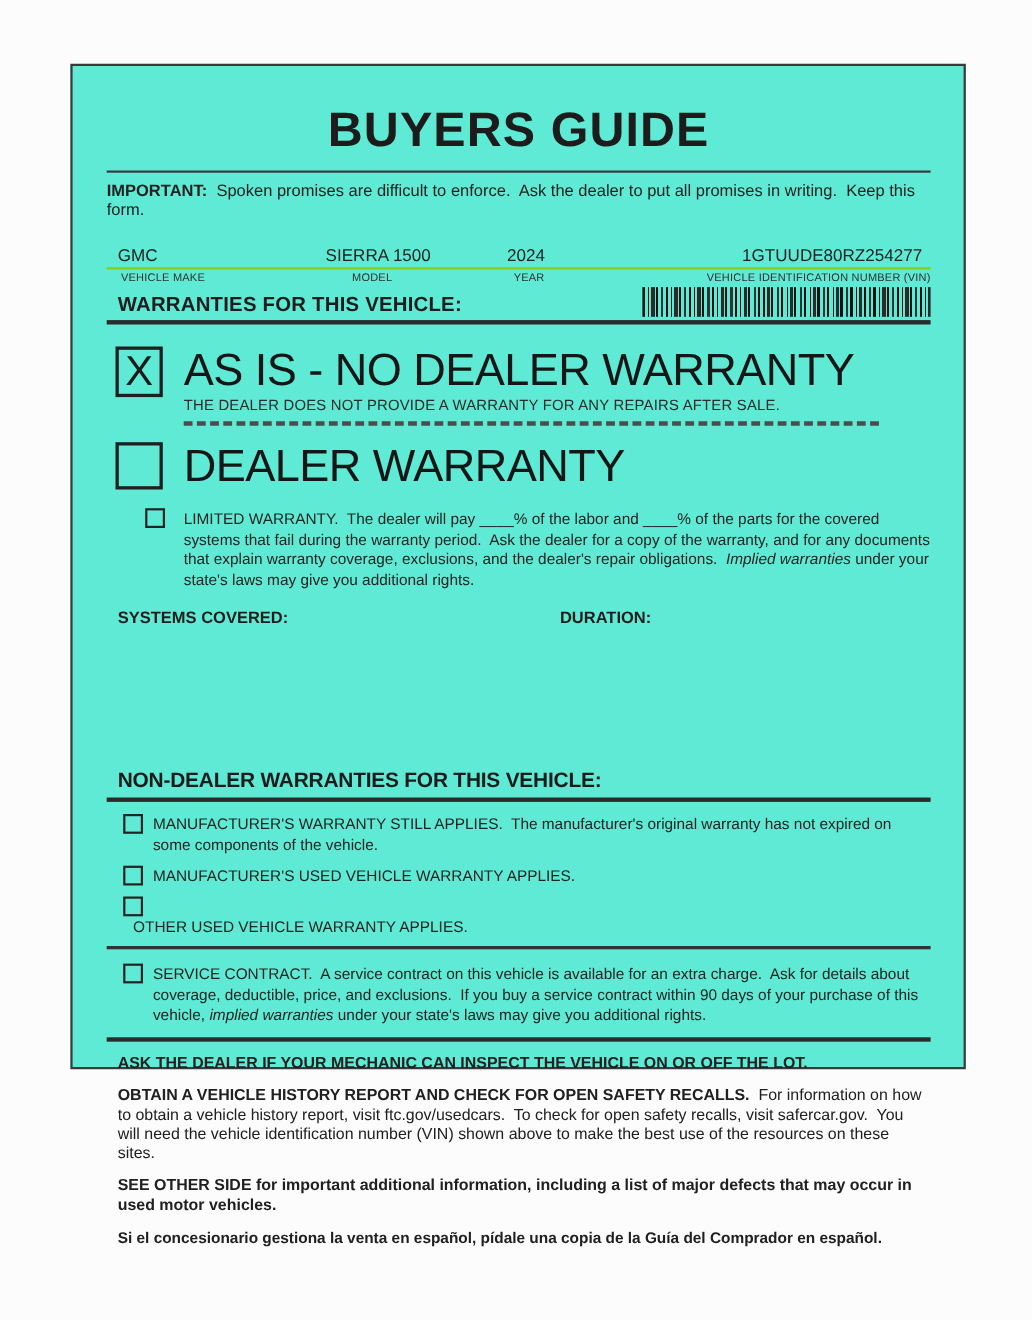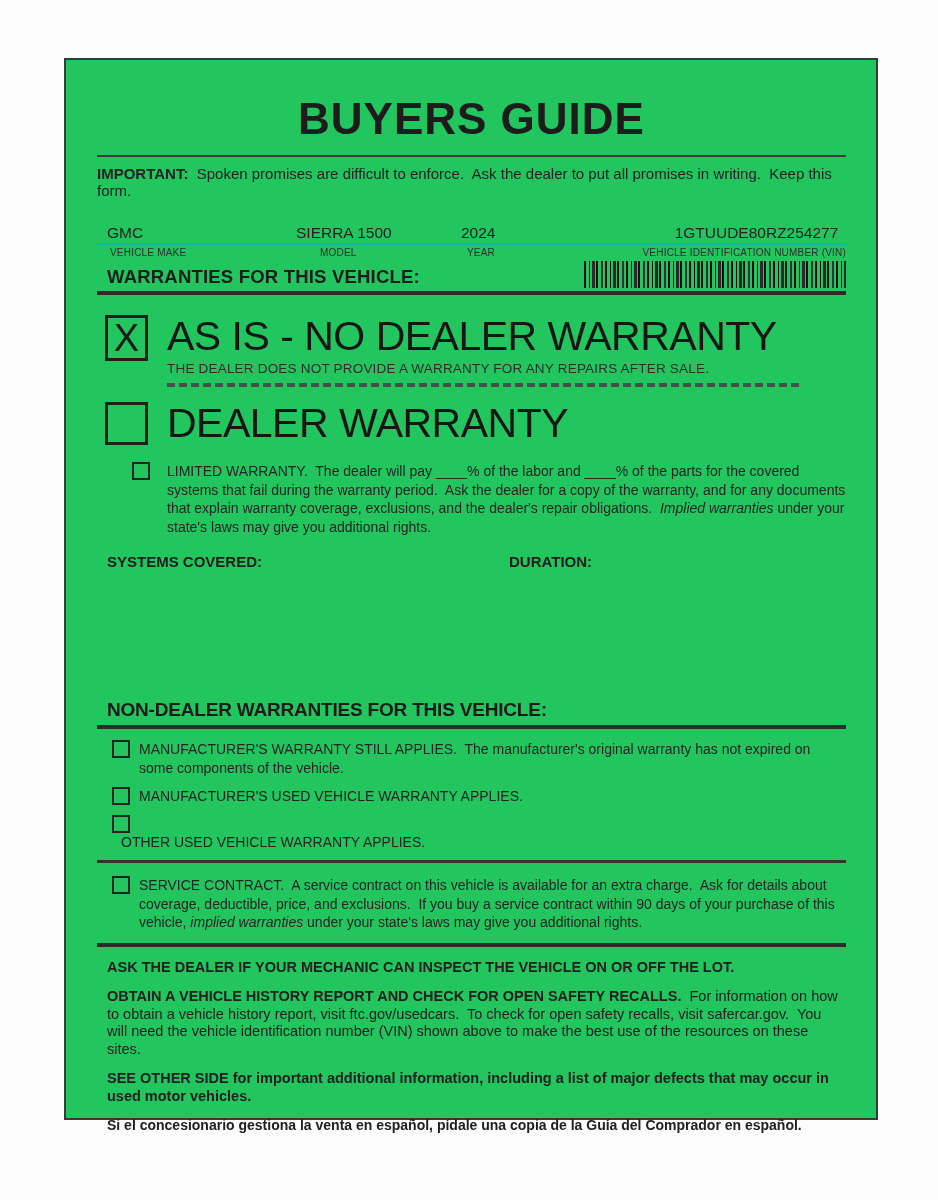--- a/index.html
+++ b/index.html
@@ -1,34 +1,34 @@
 <!DOCTYPE html>
 <html><head>
 <meta charset="utf-8">
 <style>
   * { margin:0; padding:0; box-sizing:border-box; }
   html,body { width:938px; height:1200px; background:#fcfcfc; overflow:hidden;
               font-family:"Liberation Sans", sans-serif; color:#222; }
-  .sheet { position:absolute; left:64px; top:58px; width:814px; height:1062px;
-           background:#22c55e; border:2px solid #3a3a3a; }
+  .sheet { position:absolute; left:64px; top:58px; width:814px; height:914px;
+           background:#5eead4; border:2px solid #3a3a3a; }
   .content { padding:0 30px 0 31px; }
   .pre { white-space:pre-wrap; }
 
   .title { margin-top:36px; text-align:center; font-size:44px; line-height:46px;
            font-weight:bold; letter-spacing:1px; color:#1c1c1c; }
   .rule-thin  { height:2px; background:#3b3b3b; }
   .rule-med   { height:3px; background:#333; }
   .rule-thick { height:4px; background:#2b2b2b; }
   .rule-top { margin-top:13px; }
 
   .important { margin-top:8px; font-size:15px; line-height:17px; }
   .important b { font-weight:bold; }
 
   
-  .veh-row { margin-top:24px; display:flex; border-bottom:2px solid #14b8a6; }
+  .veh-row { margin-top:24px; display:flex; border-bottom:2px solid #84cc16; }
   .veh-labels { display:flex; margin-top:2px; font-size:10px; color:#2e2e2e; letter-spacing:.2px; }
   .cA { width:185px; } .cB { width:165px; } .cC { width:145px; } .cD { flex:1; }
   .veh-row .cA { padding-left:10px; } .veh-row .cB { padding-left:14px; }
   .veh-row .cC { padding-left:14px; }
   .veh-row .cD { padding-left:75px; text-align:center; }
   .veh-row div { font-size:15.5px; line-height:20px; }
   .veh-labels .cA { padding-left:13px; } .veh-labels .cB { padding-left:38px; }
   .veh-labels .cC { padding-left:20px; } .veh-labels .cD { text-align:right; }
 
   .warr-row { margin-top:3px; display:flex; align-items:flex-end; justify-content:space-between; }

